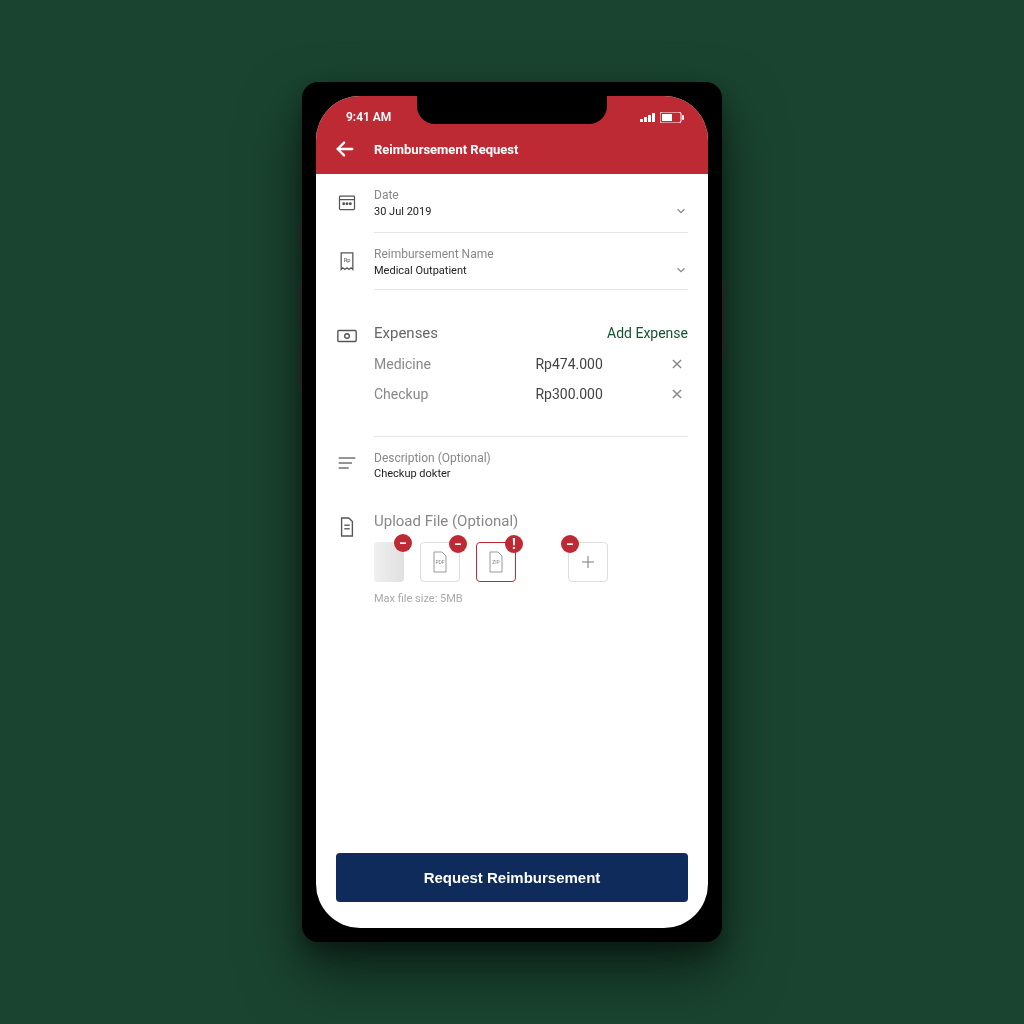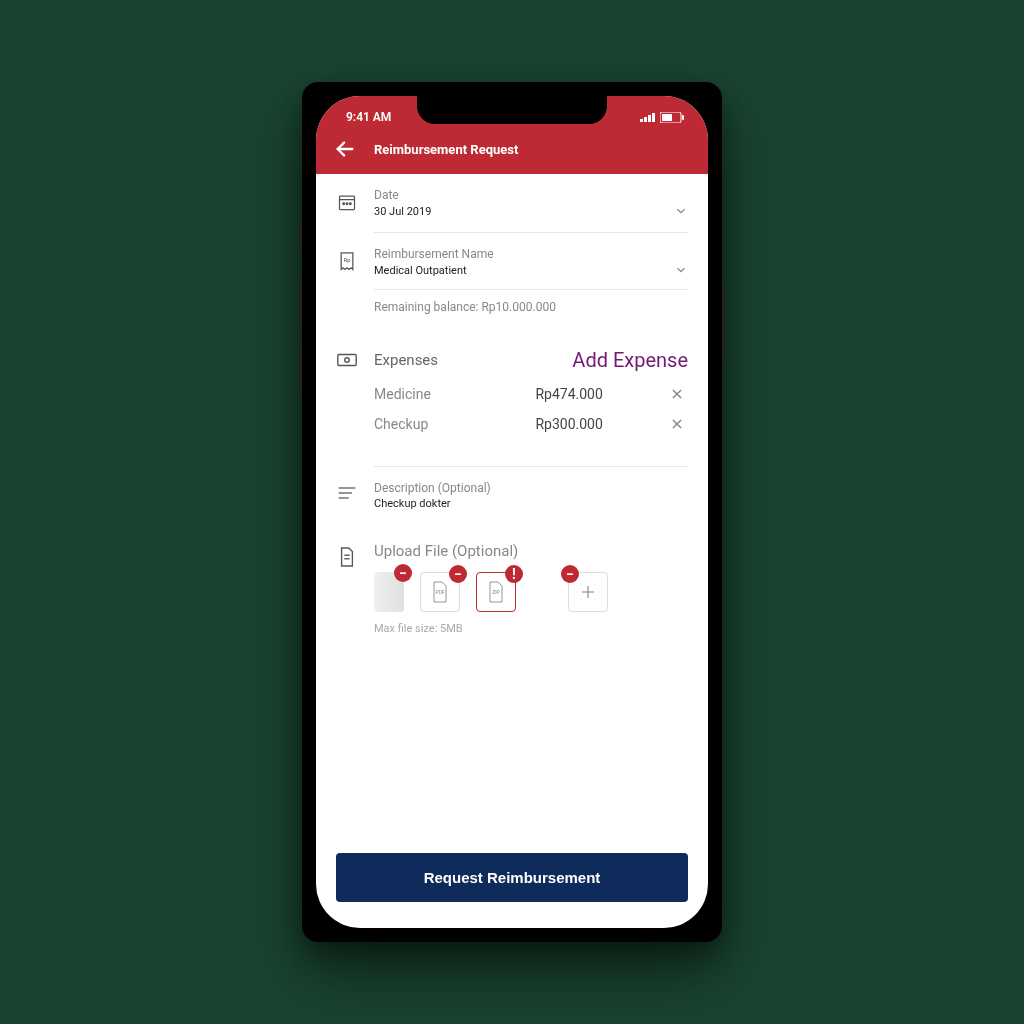--- a/index.html
+++ b/index.html
@@ -119,22 +119,22 @@
     display: flex;
     justify-content: space-between;
     align-items: center;
     margin-bottom: 14px;
   }
   .section-title {
     color: #666;
     font-size: 15px;
   }
   .add-link {
-    color: #701a75;
-    font-size: 20px;
+    color: #14532d;
+    font-size: 14px;
     cursor: pointer;
   }
   .expense-row {
     display: flex;
     align-items: center;
     margin-bottom: 14px;
     font-size: 14px;
   }
   .exp-name { flex: 1.2; color: #888; }
   .exp-amount { flex: 1; color: #444; }
@@ -290,21 +290,20 @@
             <div class="field-label">Reimbursement Name</div>
             <div class="field-value">
               <span>Medical Outpatient</span>
               <span class="chevron">
                 <svg width="14" height="14" viewBox="0 0 24 24" fill="none" stroke="#888" stroke-width="2">
                     <polyline points="6 9 12 15 18 9"></polyline>
                   </svg>
               </span>
             </div>
             <div class="separator-line" style="margin-left:0; margin-right:0; margin-top:12px;"></div>
-            <div class="helper-text">Remaining balance: Rp10.000.000</div>
           </div>
         </div>
 
         <div class="field-row" style="padding-top:20px;">
           <span class="field-icon">
             <svg width="22" height="16" viewBox="0 0 24 16" fill="none" stroke="#555" stroke-width="1.5">
                 <rect x="2" y="2" width="20" height="12" rx="1"></rect>
                 <circle cx="12" cy="8" r="2.5"></circle>
               </svg>
           </span>

